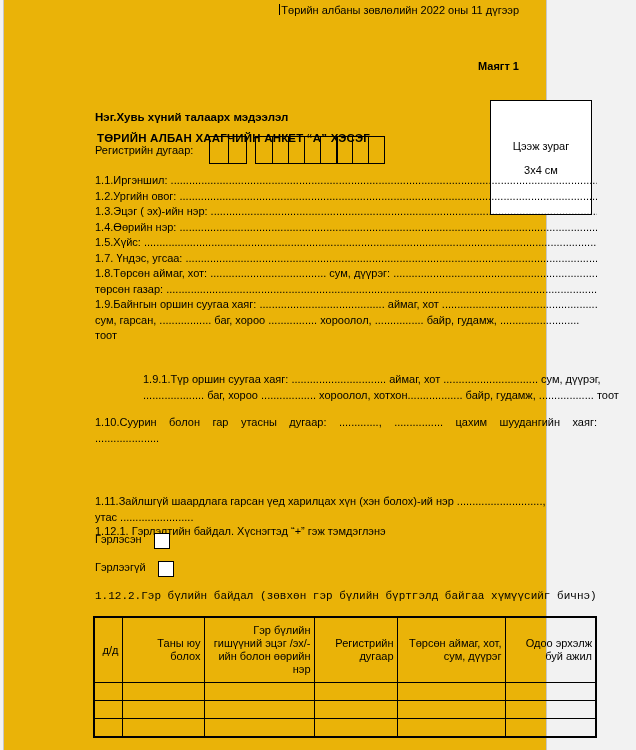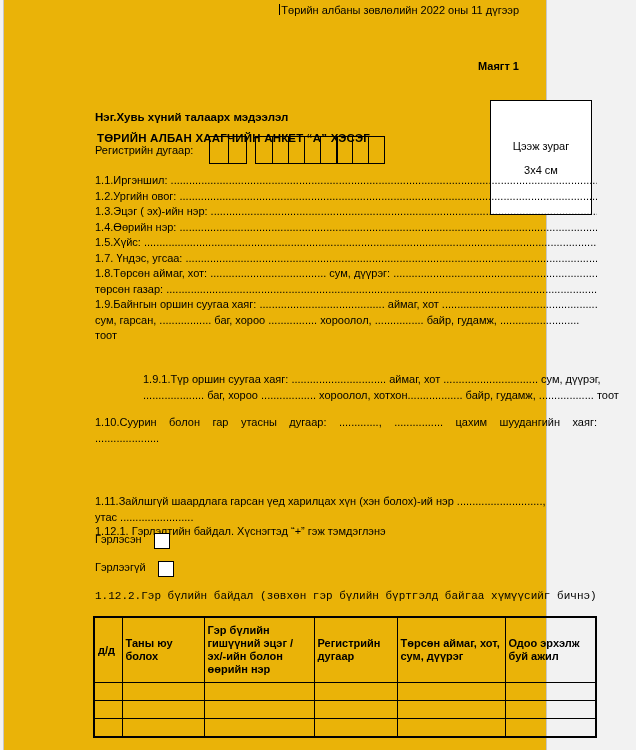--- a/index.html
+++ b/index.html
@@ -70,21 +70,21 @@
   .mrow2 { top:561px; }
   .cb { width:14px; height:14px; border:1px solid #000; margin-left:12px; background:#fff; }
   table.family {
     position:absolute; top:616px; left:89px; width:504px;
     border-collapse:collapse; table-layout:fixed;
     font-size:11px; line-height:13px;
     border:2px solid #000;
   }
   table.family th, table.family td { border:1px solid #000; padding:1px 3px; }
   table.family th {
-    font-weight:bold; text-align:left; vertical-align:middle; height:62px;
+    font-weight:normal; text-align:right; vertical-align:middle; height:62px;
   }
   table.family td { height:15px; }
 </style>
 </head>
 <body>
 
 <div class="page">
 
   <div class="top-note">
     <div><span class="caret"></span><span>Төрийн албаны зөвлөлийн 2022 оны 11 дүгээр</span></div>

